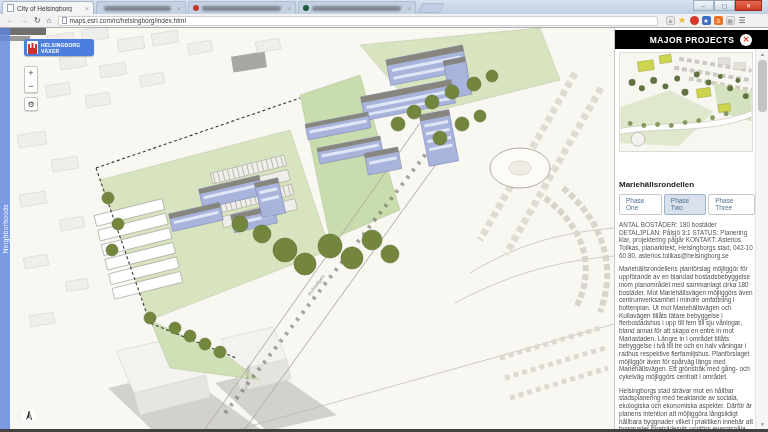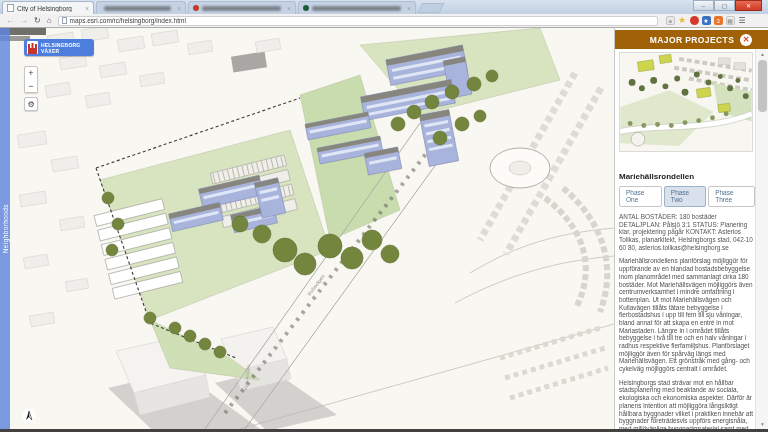--- a/index.html
+++ b/index.html
@@ -48,28 +48,28 @@
   .logo .txt { color:#fff; font-size:5px; font-weight:bold; line-height:1.2; letter-spacing:.2px; }
   .zbox { position:absolute; left:24px; z-index:6; width:14px; height:14px; background:#fff;
     border:1px solid #c6c4bf; display:flex; align-items:center; justify-content:center;
     font-size:9px; color:#3d3d3d; box-shadow:0 1px 1px rgba(0,0,0,.15); }
   .compass { position:absolute; left:22px; top:409px; width:14px; height:14px; border-radius:50%;
     background:rgba(255,255,255,.9); z-index:6; display:flex; align-items:center; justify-content:center; }
 
   
   .panel { position:absolute; left:614px; top:28px; width:154px; height:401px; background:#fff;
     border-left:1px solid #c9c9c9; overflow:hidden; }
-  .phead { position:absolute; left:0; top:2px; width:154px; height:19px; background:#a16207;
+  .phead { position:absolute; left:0; top:2px; width:154px; height:19px; background:#000000;
     display:flex; align-items:center; justify-content:center; }
   .phead .t { color:#fff; font-weight:bold; font-size:8.5px; letter-spacing:.4px; }
   .phead .close { position:absolute; right:17px; top:3.5px; width:12px; height:12px; border-radius:50%;
     background:#fff; color:#e2402e; font-size:8px; font-weight:bold; display:flex; align-items:center; justify-content:center; }
   .pbody { position:absolute; left:4px; top:21px; width:136px; height:380px; overflow:hidden; }
   .thumb { width:134px; height:100px; border:1px solid #dcdad4; margin-top:3px; }
-  .ph1 { font-size:8px; font-weight:bold; color:#1c1c1c; margin:16px 0 5px; }
+  .ph1 { font-size:8px; font-weight:bold; color:#1c1c1c; margin:24px 0 5px; }
   .tabsrow { display:flex; gap:2px; }
   .ptab { font-size:6.5px; color:#50708f; background:#fff; border:1px solid #c6c6c6; border-radius:2px;
     padding:3px 6px; line-height:1; }
   .ptab.on { background:#d9e2ec; border-color:#9cb3ca; }
   .ptxt { font-size:6.4px; line-height:1.2; color:#4f4f4f; margin-top:6px; }
   .sbar { position:absolute; right:0; top:21px; width:13px; height:380px; background:#f5f5f5; border-left:1px solid #e2e2e2; }
   .sbar .ar { position:absolute; left:0; width:13px; text-align:center; font-size:5px; color:#8a8a8a; }
   .sbar .thumbbar { position:absolute; left:2px; top:11px; width:9px; height:52px; background:#c3c3c3; border-radius:4px; }
 
   .bottombar { position:absolute; left:0; top:429px; width:768px; height:3px; background:#434240; }

